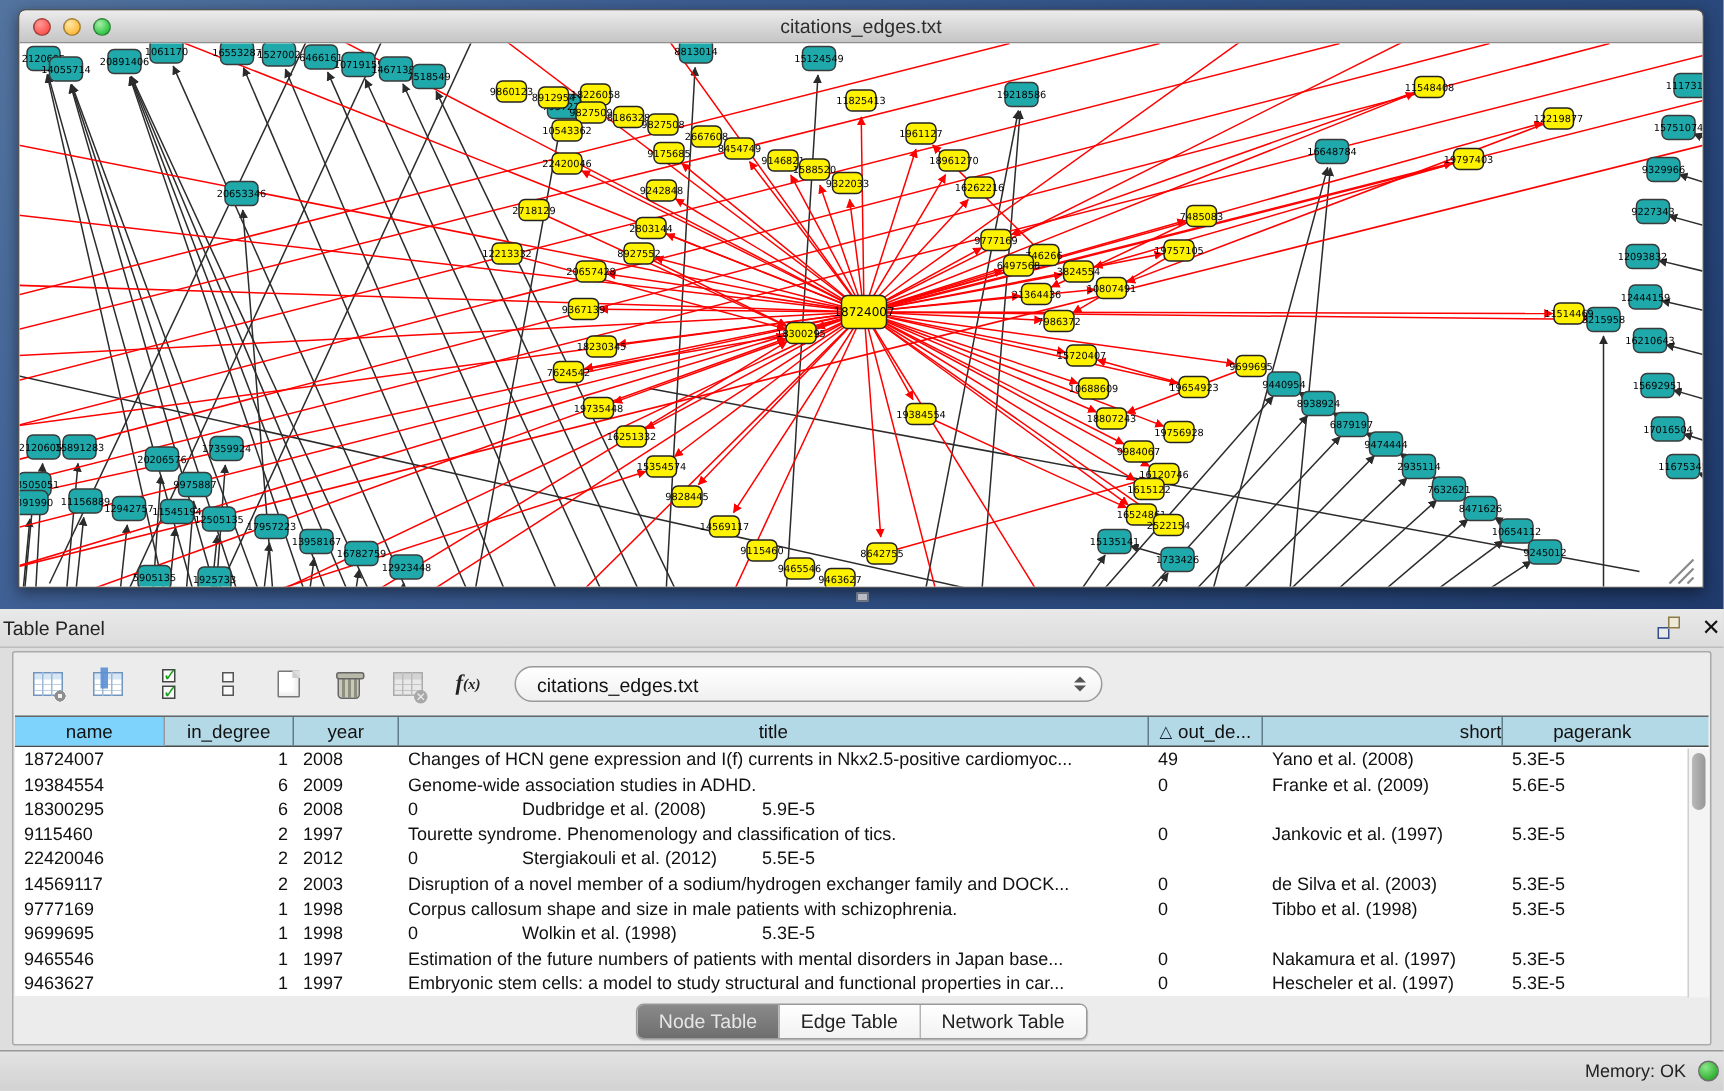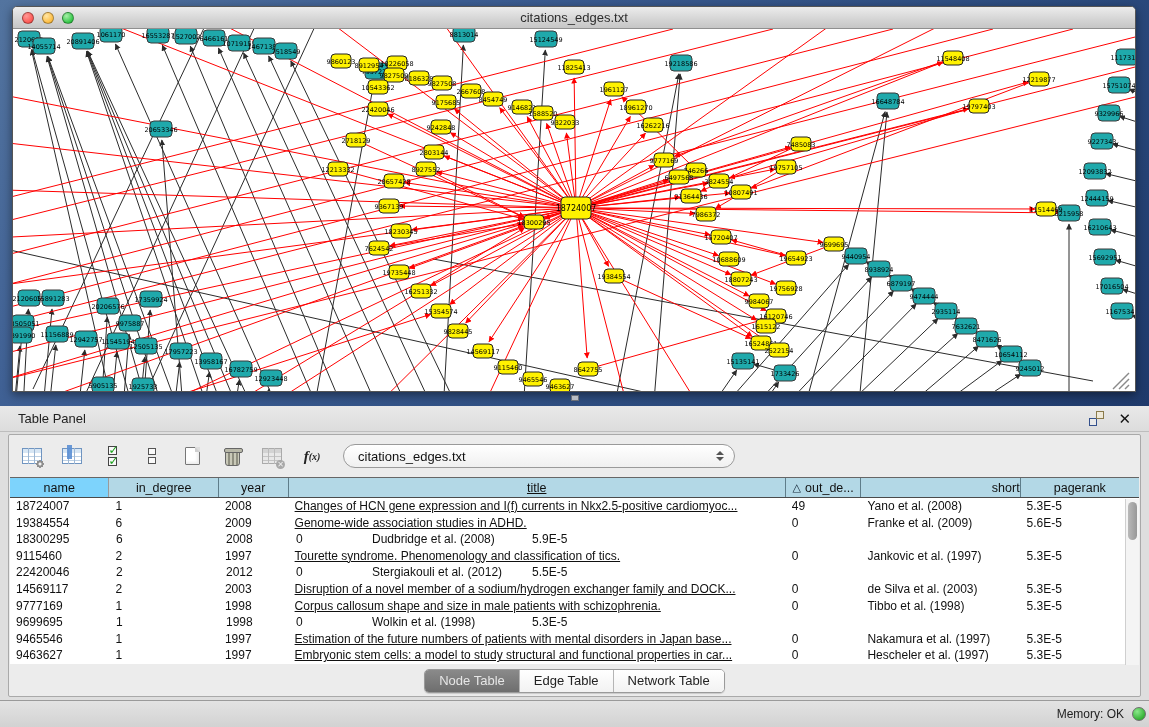--- a/index.html
+++ b/index.html
@@ -18,21 +18,21 @@
   .light.red    { background:radial-gradient(circle at 35% 30%,#ff9a96,#fc5753 70%); }
   .light.yellow { background:radial-gradient(circle at 35% 30%,#ffe7a8,#fdbc40 70%); }
   .light.green  { background:radial-gradient(circle at 35% 30%,#a9efa9,#33c748 70%); }
   .canvas { position:relative; width:1122px; height:363px; background:#fff; }
   .grip-dot { position:absolute; left:571px; top:395px; width:8px; height:6px;
     background:#b8bcc4; border:1px solid #6a6f78; z-index:3; }
 
   
   .tp { position:absolute; left:0; top:406px; width:1149px; height:294px; background:#dedede; }
   .tp-titlebar { height:26px; background:linear-gradient(#e9e9e9,#dcdcdc); border-bottom:1px solid #bdbdbd;
-    display:flex; align-items:center; padding:0 18px; }
+    display:flex; align-items:center; padding:0 2px; }
   .tp-titlebar .tp-title { font-size:13px; color:#222; flex:1; }
   .float-icon { position:relative; width:15px; height:15px; margin-right:14px; cursor:pointer; }
   .float-icon .sq1 { position:absolute; left:0; bottom:0; width:8px; height:8px; border:1px solid #33508c; background:#e9e9e9; }
   .float-icon .sq2 { position:absolute; right:0; top:0; width:8px; height:8px; border:1px solid #8a7a4a; background:#efe9d8; }
   .close-x { font-size:15px; font-weight:bold; color:#111; cursor:pointer; line-height:1; }
 
   .tp-body { position:absolute; left:8px; top:28px; width:1133px; height:263px;
     background:#ececec; border:1px solid #a9a9a9; border-radius:2px; }
   .tp-toolbar { display:flex; align-items:center; gap:14px; padding:9px 10px 7px 10px; }
   .tbtn { width:26px; height:24px; display:flex; align-items:center; justify-content:center; cursor:pointer; position:relative; }
@@ -75,21 +75,21 @@
   
   .grid-wrap { position:relative; margin:2px 1px 0 1px; background:#fff; }
   .grid-header { display:flex; border-top:1px solid #666; border-bottom:1px solid #4a4a4a; background:#b3d8e6; height:21px; }
   .gh-cell { font-size:12.5px; color:#111; display:flex; align-items:center; justify-content:center;
      border-right:1px solid #5f7d8a; height:100%; overflow:hidden; white-space:nowrap; cursor:pointer; }
   .gh-cell.name-col { background:#7dd3fc; border-right:1px solid #9a9a9a; }
   .sort-tri { font-size:11px; margin-right:4px; color:#123; }
   .grid-body { height:166px; overflow:hidden; }
   .grid-row { display:flex; height:16.6px; background:#fff; cursor:default; }
   .gr-cell { font-size:12px; color:#111; padding:1px 4px 0 6px; white-space:nowrap; overflow:hidden; }
-  .c0{width:100px;} .c1{width:110px;} .c2{width:70px;} .c3{width:500px;text-decoration:underline;} .c4{width:76px;} .c5{width:160px;justify-content:flex-end;} .c6{width:119px; border-right:none;}
+  .c0{width:100px;} .c1{width:86px;text-align:right;} .c2{width:70px;} .c3{width:500px;} .c4{width:76px;} .c5{width:160px;justify-content:flex-end;} .c6{width:119px; border-right:none;}
   .vscroll { position:absolute; right:0; top:22px; width:14px; height:166px; background:#f4f4f4; border-left:1px solid #cfcfcf; }
   .vthumb { position:absolute; left:2px; top:3px; width:9px; height:38px; border-radius:5px; background:linear-gradient(90deg,#b9b9b9,#989898); cursor:pointer; }
 
   
   .tab-row { position:absolute; left:0; bottom:3px; width:100%; display:flex; justify-content:center; }
   .seg { display:flex; border:1px solid #9a9a9a; border-radius:5px; overflow:hidden; background:#fff; box-shadow:0 1px 1px rgba(0,0,0,.15); }
   .seg .tab { font-size:13px; padding:3px 14px 4px 14px; color:#222; background:linear-gradient(#ffffff,#f2f2f2); border-right:1px solid #b5b5b5; cursor:pointer; }
   .seg .tab:last-child { border-right:none; }
   .seg .tab.sel { background:linear-gradient(#8a8a8a,#6e6e6e); color:#e6e6e6; }
 

